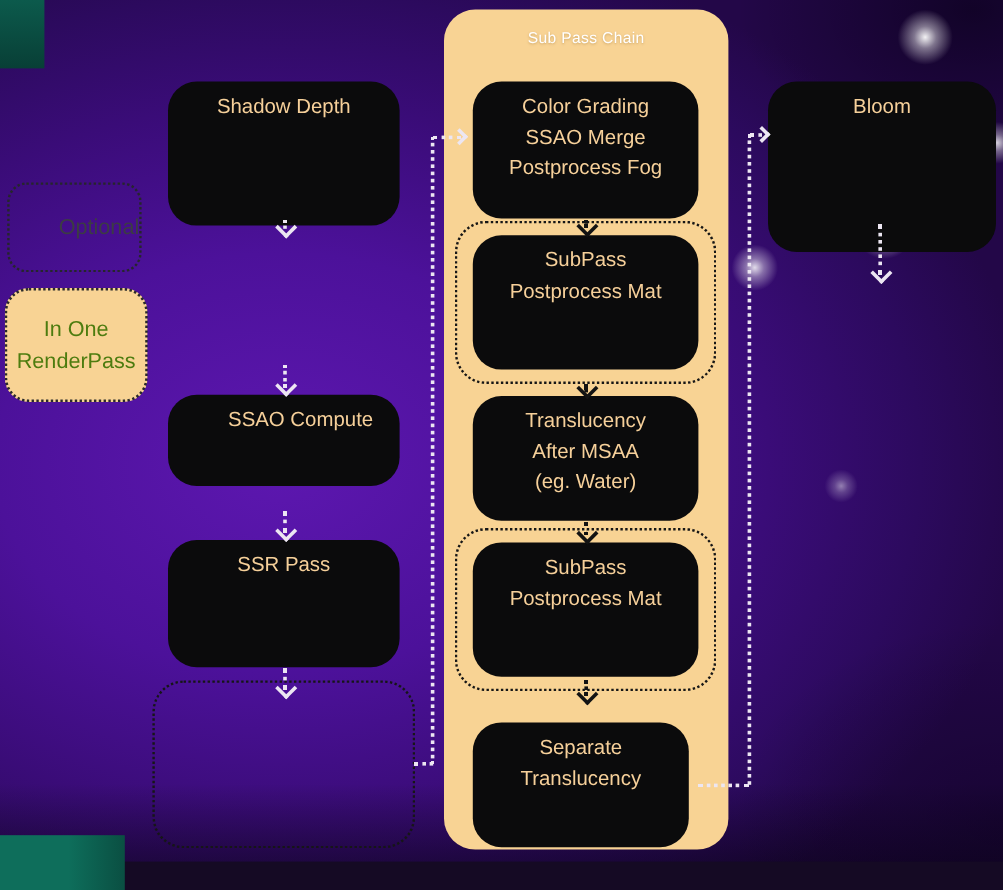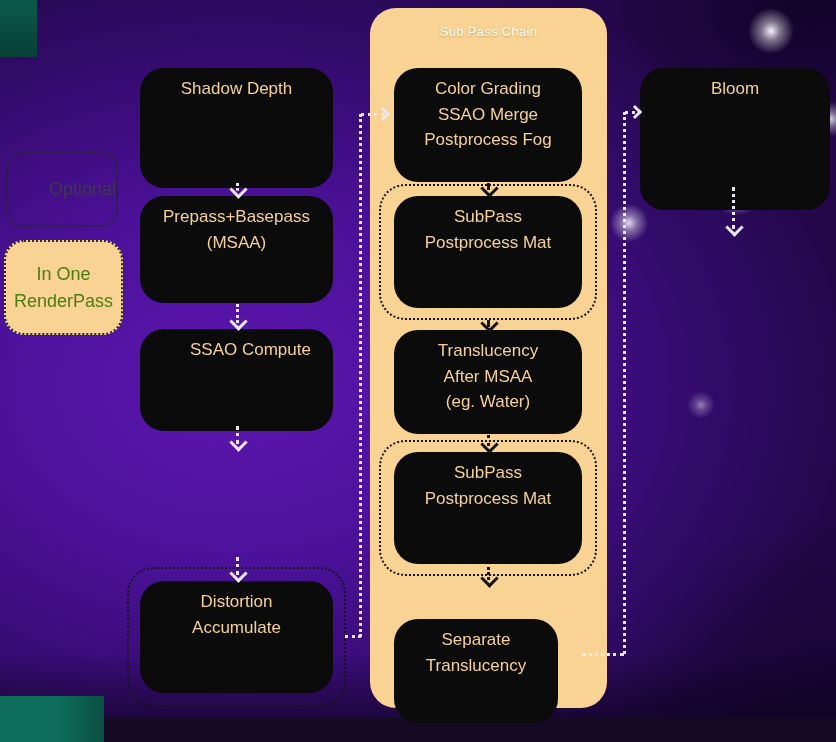--- a/index.html
+++ b/index.html
@@ -45,29 +45,29 @@
   .panel-title{position:absolute;left:370px;top:24px;width:237px;text-align:center;
     color:#ffffff;font-size:13px;letter-spacing:.3px;text-shadow:0 1px 2px rgba(120,80,20,.35);}
 
   
   .nbox{position:absolute;background:#0b0b0c;border-radius:24px;
     display:flex;justify-content:center;text-align:center;padding:8px;}
   .nbox .lbl{color:#f6d09a;font-size:17px;line-height:1.5;white-space:pre-line;}
 
   .lb0{left:140px;top:68px;width:193px;height:120px;}
   .lb1{left:140px;top:196px;width:193px;height:107px;}
-  .lb2{left:140px;top:329px;width:193px;height:102px;padding-left:36px;}
+  .lb2{left:140px;top:329px;width:193px;height:76px;padding-left:36px;}
   .lb3{left:140px;top:450px;width:193px;height:106px;}
   .lb4{left:140px;top:581px;width:193px;height:112px;}
 
   .pb0{left:394px;top:68px;width:188px;height:114px;}
   .pb1{left:394px;top:196px;width:188px;height:112px;}
   .pb2{left:394px;top:330px;width:188px;height:104px;}
   .pb3{left:394px;top:452px;width:188px;height:112px;}
-  .pb4{left:394px;top:619px;width:164px;height:104px;}
+  .pb4{left:394px;top:602px;width:180px;height:104px;}
 
   .rb0{left:640px;top:68px;width:190px;height:142px;}
   .rb1{left:640px;top:236px;width:190px;height:114px;}
 
   
   .opt-outline{position:absolute;border:2px dotted #161616;border-radius:26px;}
   .ol-dist{left:127px;top:567px;width:219px;height:140px;}
   .ol-p1{left:379px;top:184px;width:218px;height:136px;}
   .ol-p3{left:379px;top:440px;width:218px;height:136px;}
 
@@ -127,30 +127,25 @@
   <div class="panel"></div>
   <div class="panel-title">Sub Pass Chain</div>
 
   <div class="opt-outline ol-dist"></div>
   <div class="opt-outline ol-p1"></div>
   <div class="opt-outline ol-p3"></div>
 
   <div class="nbox lb0">
     <span class="lbl">Shadow Depth</span>
   </div>
-  <div class="nbox lb1">
-    <span class="lbl">Prepass+Basepass
-(MSAA)</span>
-  </div>
   <div class="nbox lb2">
     <span class="lbl">SSAO Compute</span>
   </div>
-  <div class="nbox lb4">
-    <span class="lbl">Distortion
-Accumulate</span>
+  <div class="nbox lb3">
+    <span class="lbl">SSR Pass</span>
   </div>
 
   <div class="nbox pb0">
     <span class="lbl">Color Grading
 SSAO Merge
 Postprocess Fog</span>
   </div>
   <div class="nbox pb1">
     <span class="lbl">SubPass
 Postprocess Mat</span>

